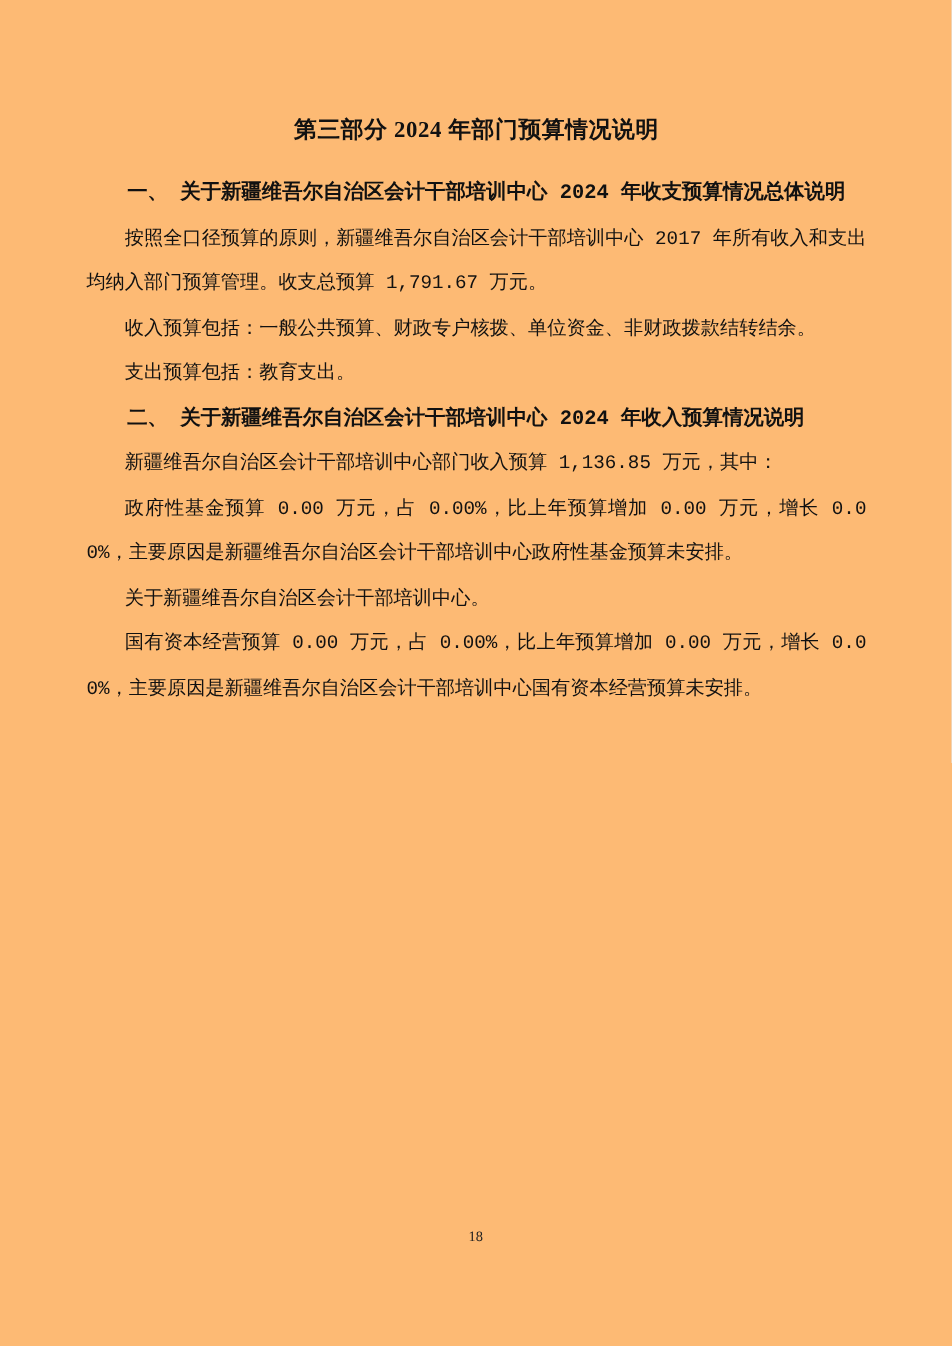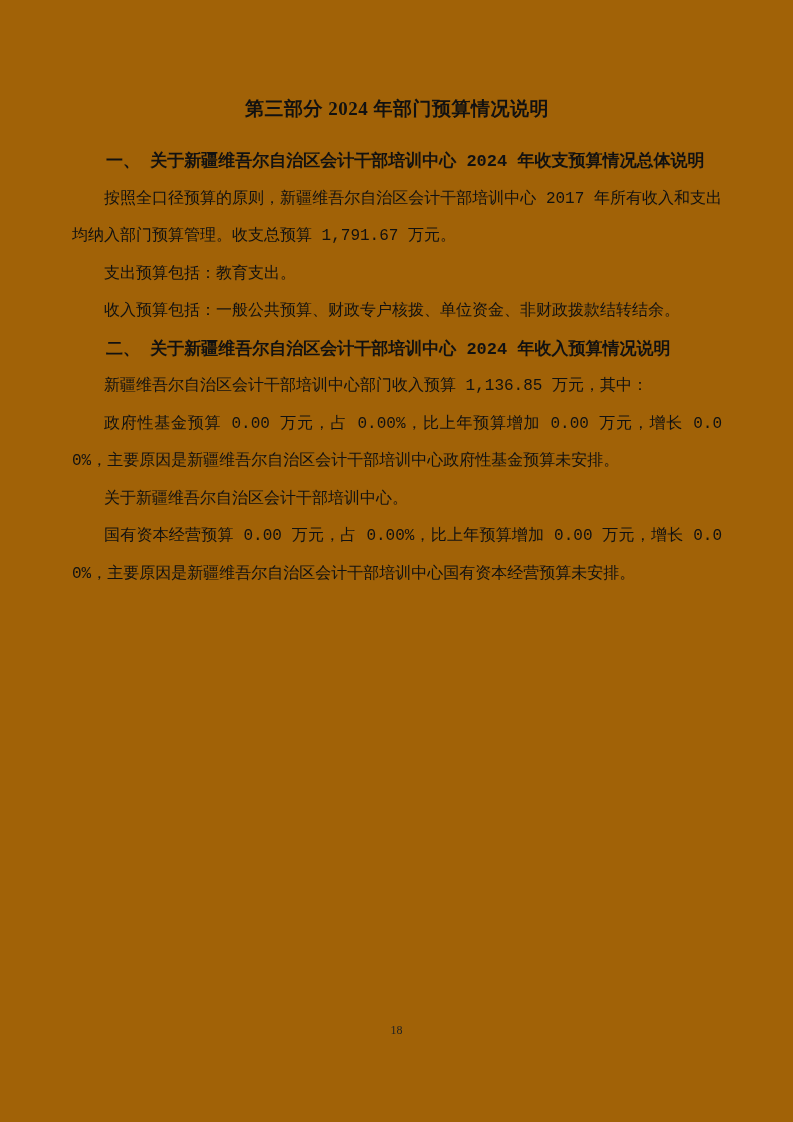--- a/index.html
+++ b/index.html
@@ -5,21 +5,21 @@
   html, body {
     margin: 0;
     padding: 0;
     background: #e8e8e8;
   }
   .page {
     position: relative;
     width: 793px;
     height: 1122px;
     margin: 0 auto;
-    background: #a16207;
+    background: #fdba74;
     font-family: "Liberation Serif", "DejaVu Serif", serif;
     color: #111111;
     overflow: hidden;
   }
   .content {
     position: absolute;
     left: 72px;
     width: 650px;
     top: 90px;
   }
@@ -59,23 +59,23 @@
 <body>
 
 <div class="page">
   <div class="content">
     <div class="doc-title">第三部分 2024 年部门预算情况说明</div>
 
     <p class="block heading">一、 关于新疆维吾尔自治区会计干部培训中心 2024 年收支预算情况总体说明</p>
 
     <p class="block">按照全口径预算的原则，新疆维吾尔自治区会计干部培训中心 2017 年所有收入和支出均纳入部门预算管理。收支总预算 1,791.67 万元。</p>
 
+    <p class="block">收入预算包括：一般公共预算、财政专户核拨、单位资金、非财政拨款结转结余。</p>
+
     <p class="block">支出预算包括：教育支出。</p>
-
-    <p class="block">收入预算包括：一般公共预算、财政专户核拨、单位资金、非财政拨款结转结余。</p>
 
     <p class="block heading">二、 关于新疆维吾尔自治区会计干部培训中心 2024 年收入预算情况说明</p>
 
     <p class="block">新疆维吾尔自治区会计干部培训中心部门收入预算 1,136.85 万元，其中：</p>
 
 
 
     <p class="block">政府性基金预算 0.00 万元，占 0.00%，比上年预算增加 0.00 万元，增长 0.00%，主要原因是新疆维吾尔自治区会计干部培训中心政府性基金预算未安排。</p>
 
     <p class="block">关于新疆维吾尔自治区会计干部培训中心。</p>

